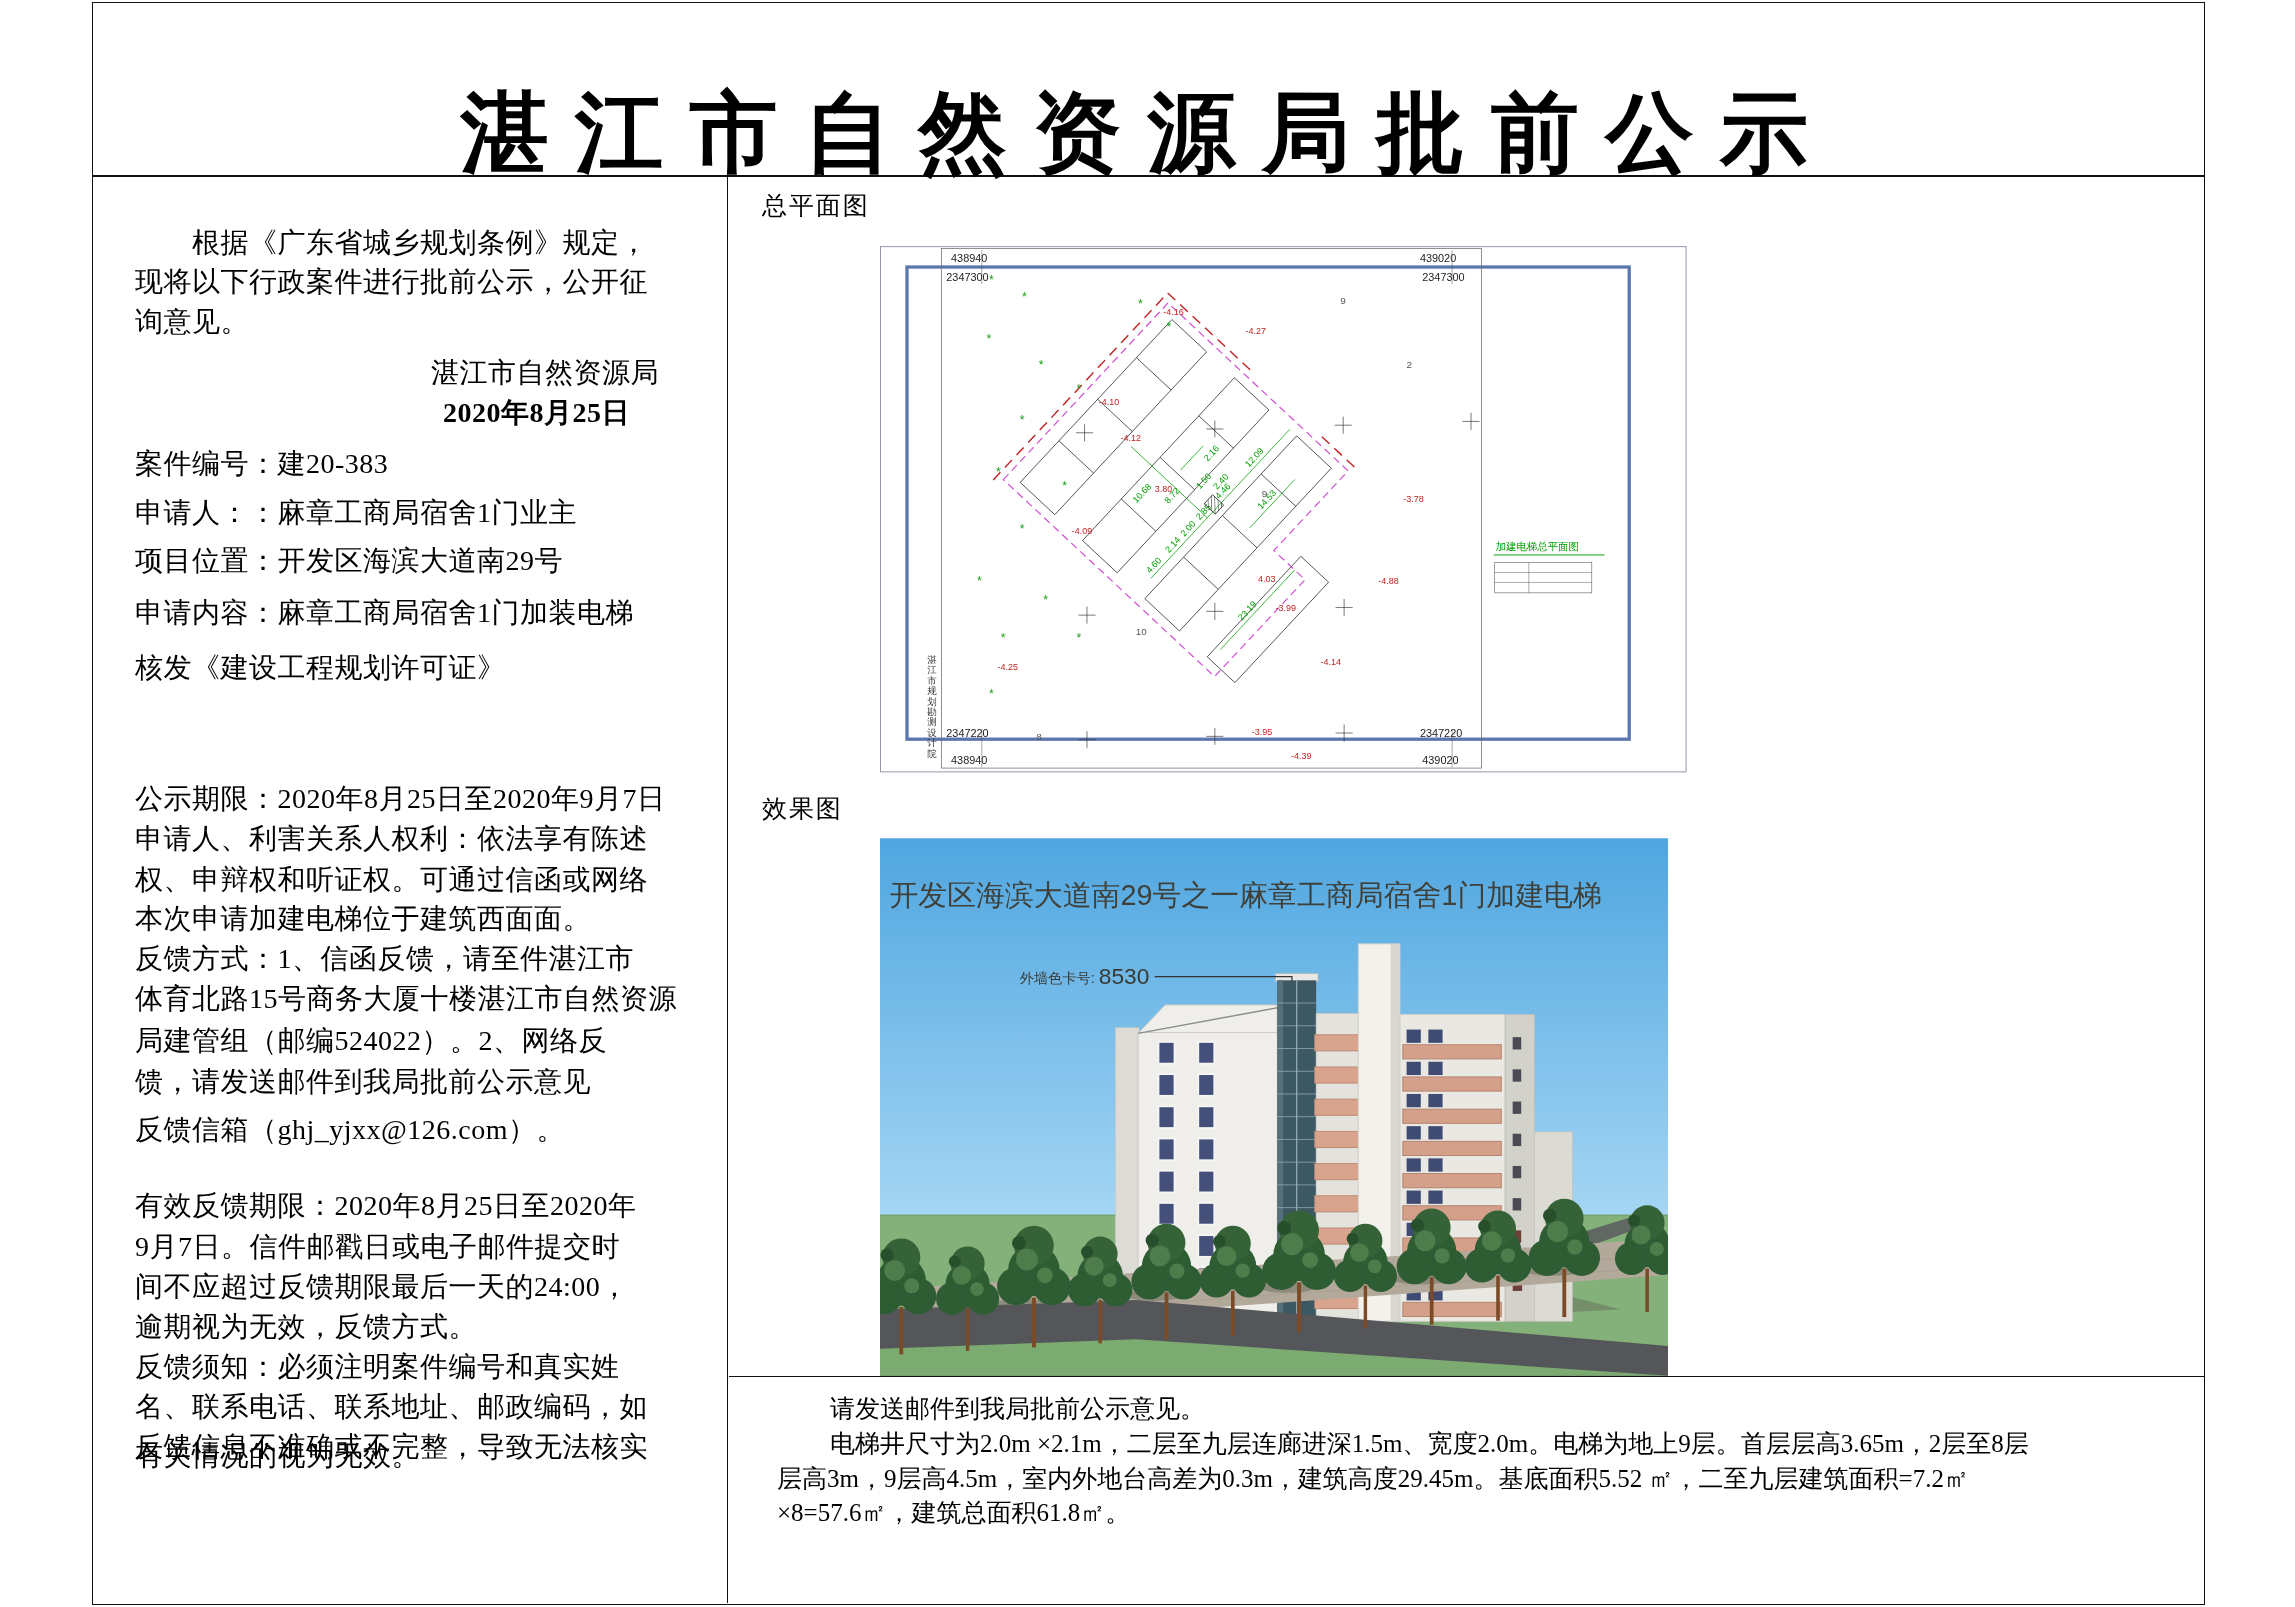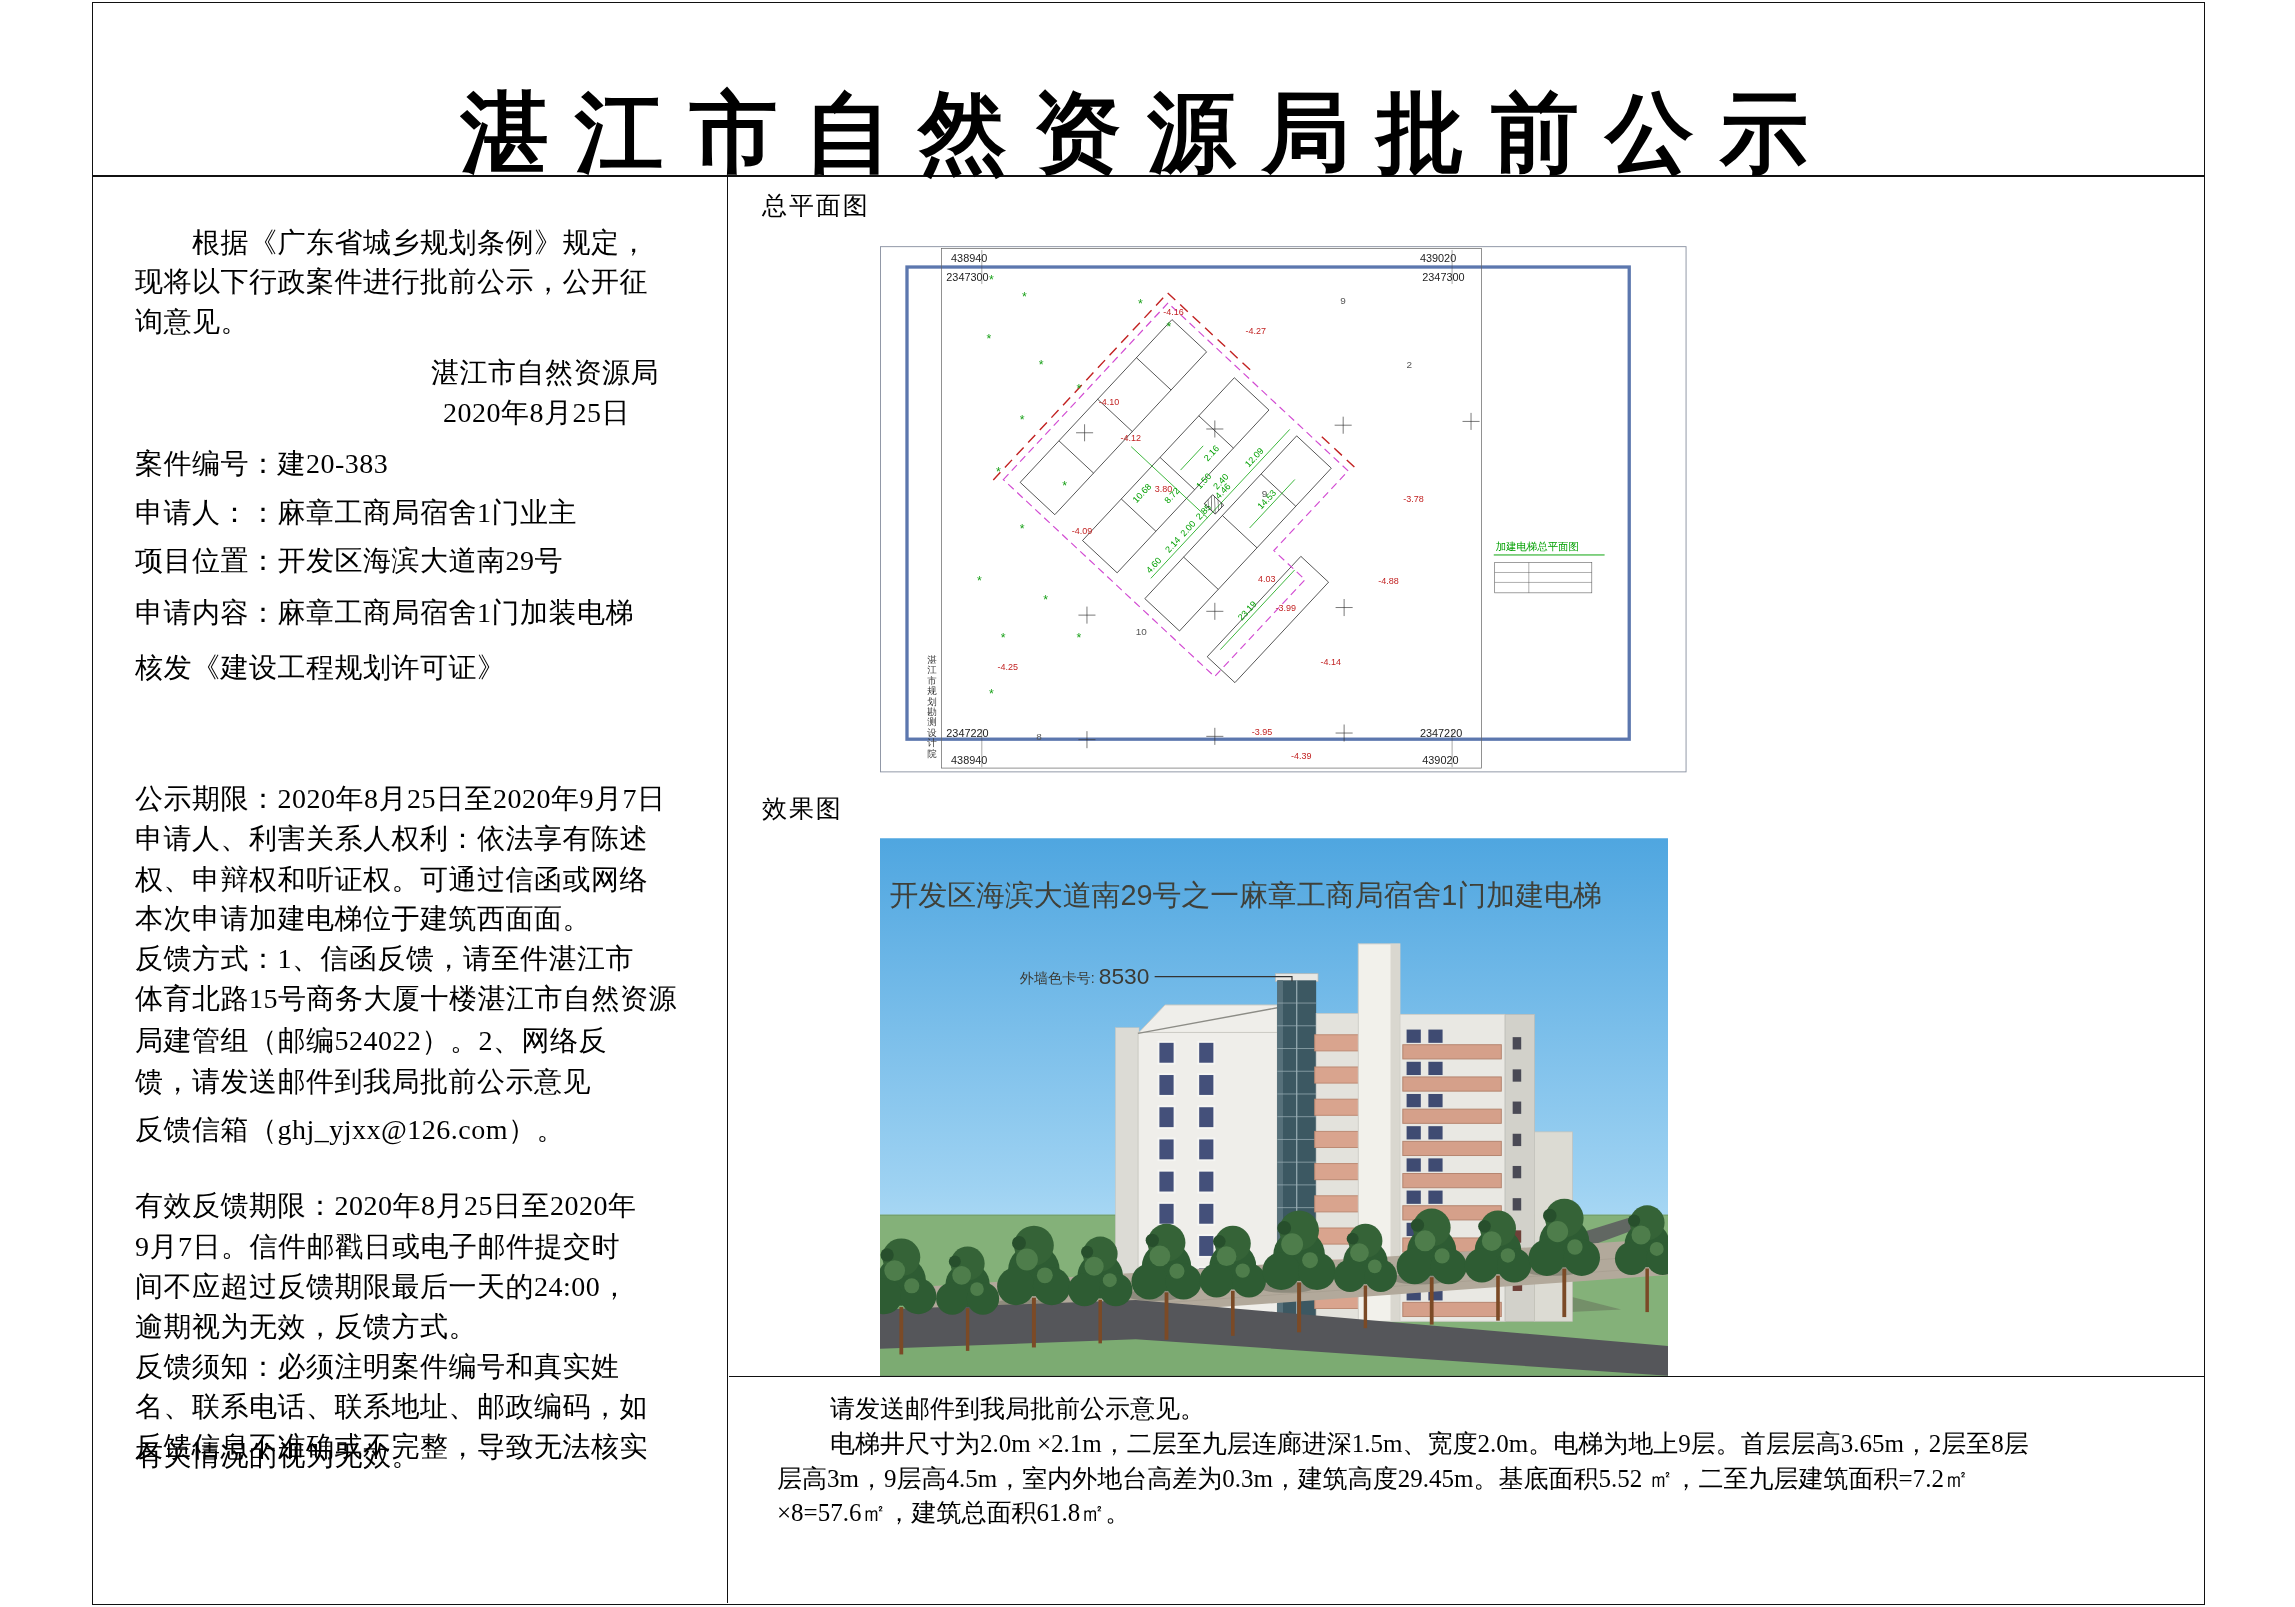--- a/index.html
+++ b/index.html
@@ -12,21 +12,21 @@
   #v-divider{left:727px;top:176px;width:0;height:1427px;border-left:1.9px solid #111;}
   #bottom-sep{left:729px;top:1376px;width:1475px;height:0;border-top:1.9px solid #111;}
   
   #page-title{left:92px;top:1.9px;width:2111px;height:172px;line-height:172px;
      text-align:center;font-family:"Liberation Sans",sans-serif;font-weight:900;
      font-size:88px;letter-spacing:26.5px;white-space:nowrap;margin-top:45px;}
   
   .ln{position:absolute;left:135px;width:568px;font-size:28px;line-height:40px;
       letter-spacing:0.5px;white-space:nowrap;}
   .ln.right1{width:524px;text-align:right;}
-  .ln.right2{width:495px;text-align:right;}
+  .ln.right2{width:495px;text-align:right;font-weight:bold;}
   
   .sec-label{font-size:25px;letter-spacing:1.9px;font-family:"Liberation Serif",serif;text-align:right;}
   
   .bln{position:absolute;left:777px;width:1402px;font-size:25px;line-height:35px;white-space:nowrap;}
   .indent{padding-left:53px;}
   svg text{font-family:"Liberation Sans",sans-serif;}
 </style>
 </head>
 <body>
 

